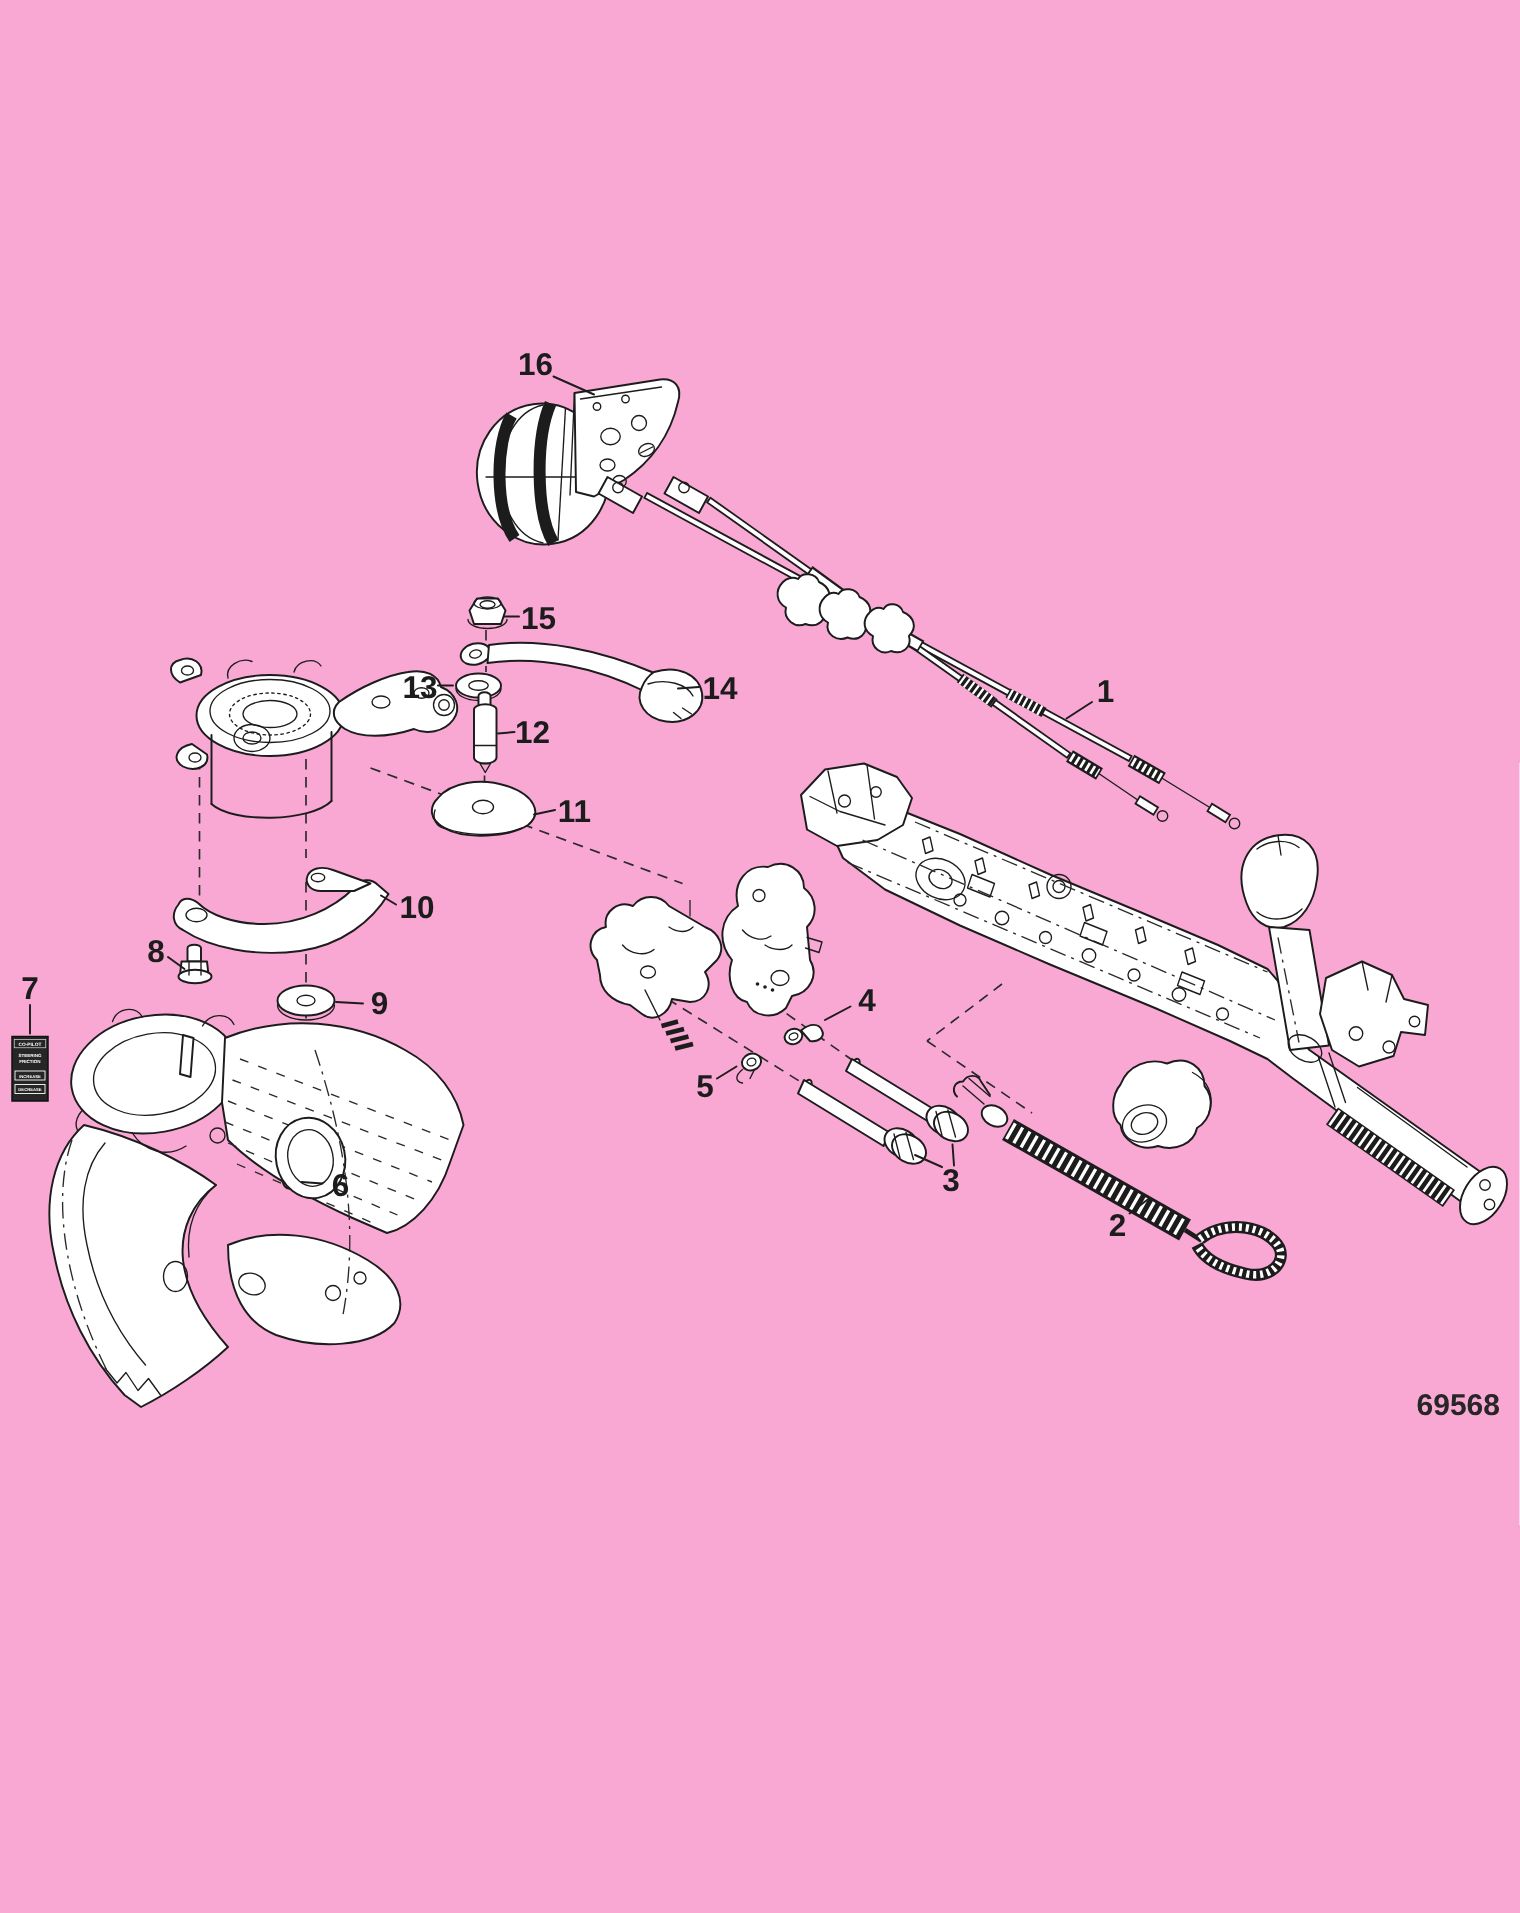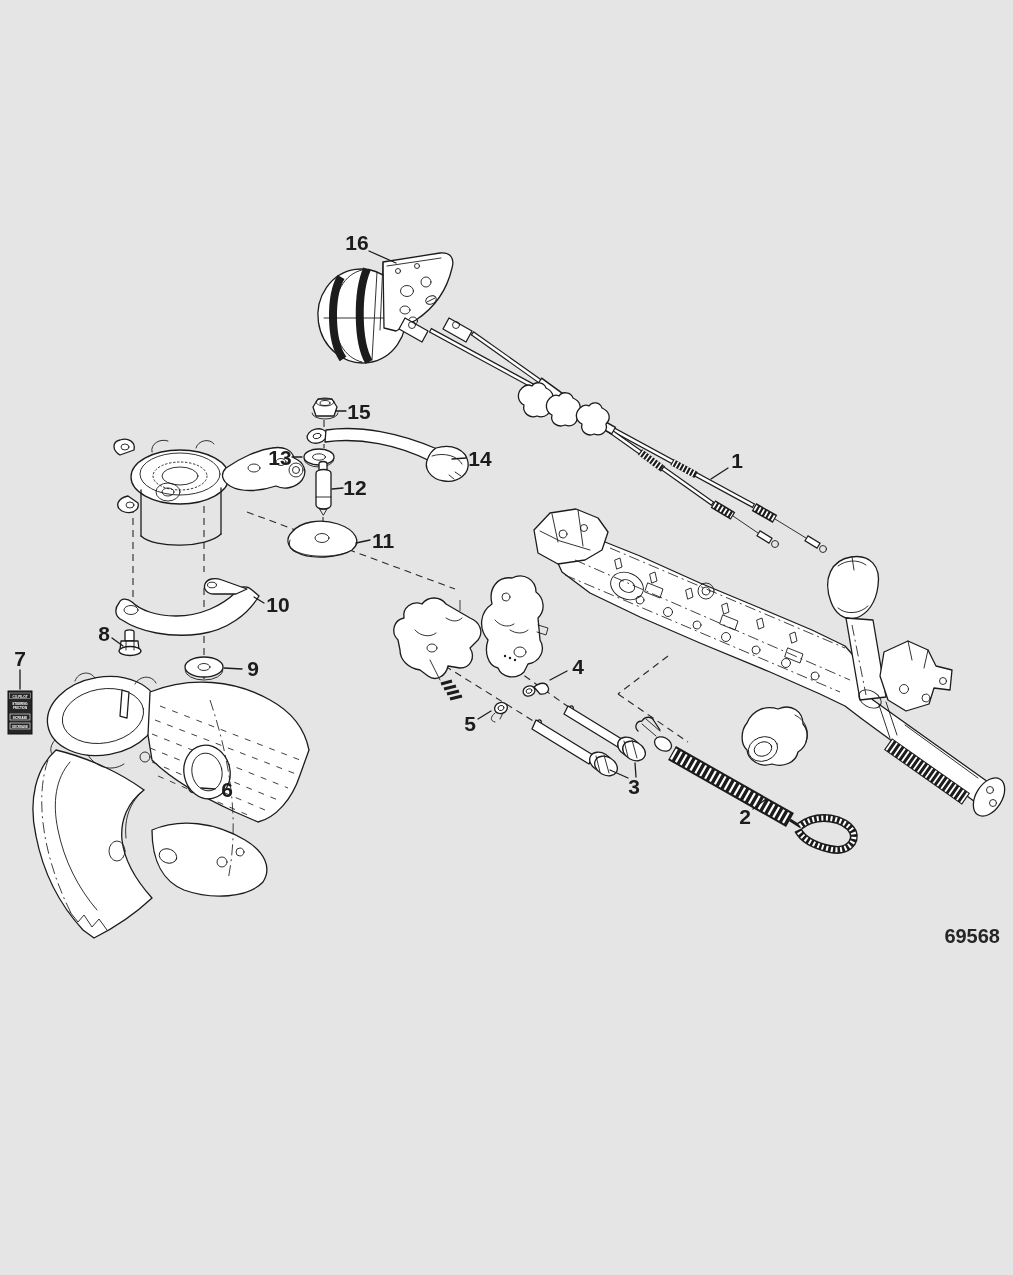--- a/index.html
+++ b/index.html
@@ -1,16 +1,16 @@
 <!DOCTYPE html>
 <html><head>
 <meta charset="utf-8">
 <style>
   html,body{margin:0;padding:0;background:#ffffff;}
-  .stage{position:relative;width:1013px;height:1275px;background:#e5e5e5;overflow:hidden;
+  .stage{position:relative;width:1013px;height:1275px;background:#f9a8d4;overflow:hidden;
          font-family:"Liberation Sans",sans-serif;}
   svg{position:absolute;left:0;top:0;}
   .ln{fill:none;stroke:#1c1c1c;stroke-width:1.3;stroke-linecap:round;stroke-linejoin:round;}
   .thin{fill:none;stroke:#1c1c1c;stroke-width:0.9;stroke-linecap:round;stroke-linejoin:round;}
   .wfill{fill:#ffffff;stroke:#1c1c1c;stroke-width:1.3;stroke-linejoin:round;}
   .dash{fill:none;stroke:#2a2a2a;stroke-width:1.1;stroke-dasharray:7 5;}
   .hatchdash{fill:none;stroke:#2a2a2a;stroke-width:0.9;stroke-dasharray:6 7;}
   .dashdot{fill:none;stroke:#2a2a2a;stroke-width:0.9;stroke-dasharray:11 4 2 4;}
   .band{fill:none;stroke:#1c1c1c;stroke-linecap:butt;}
   .bandw{fill:none;stroke:#ffffff;stroke-linecap:butt;}

